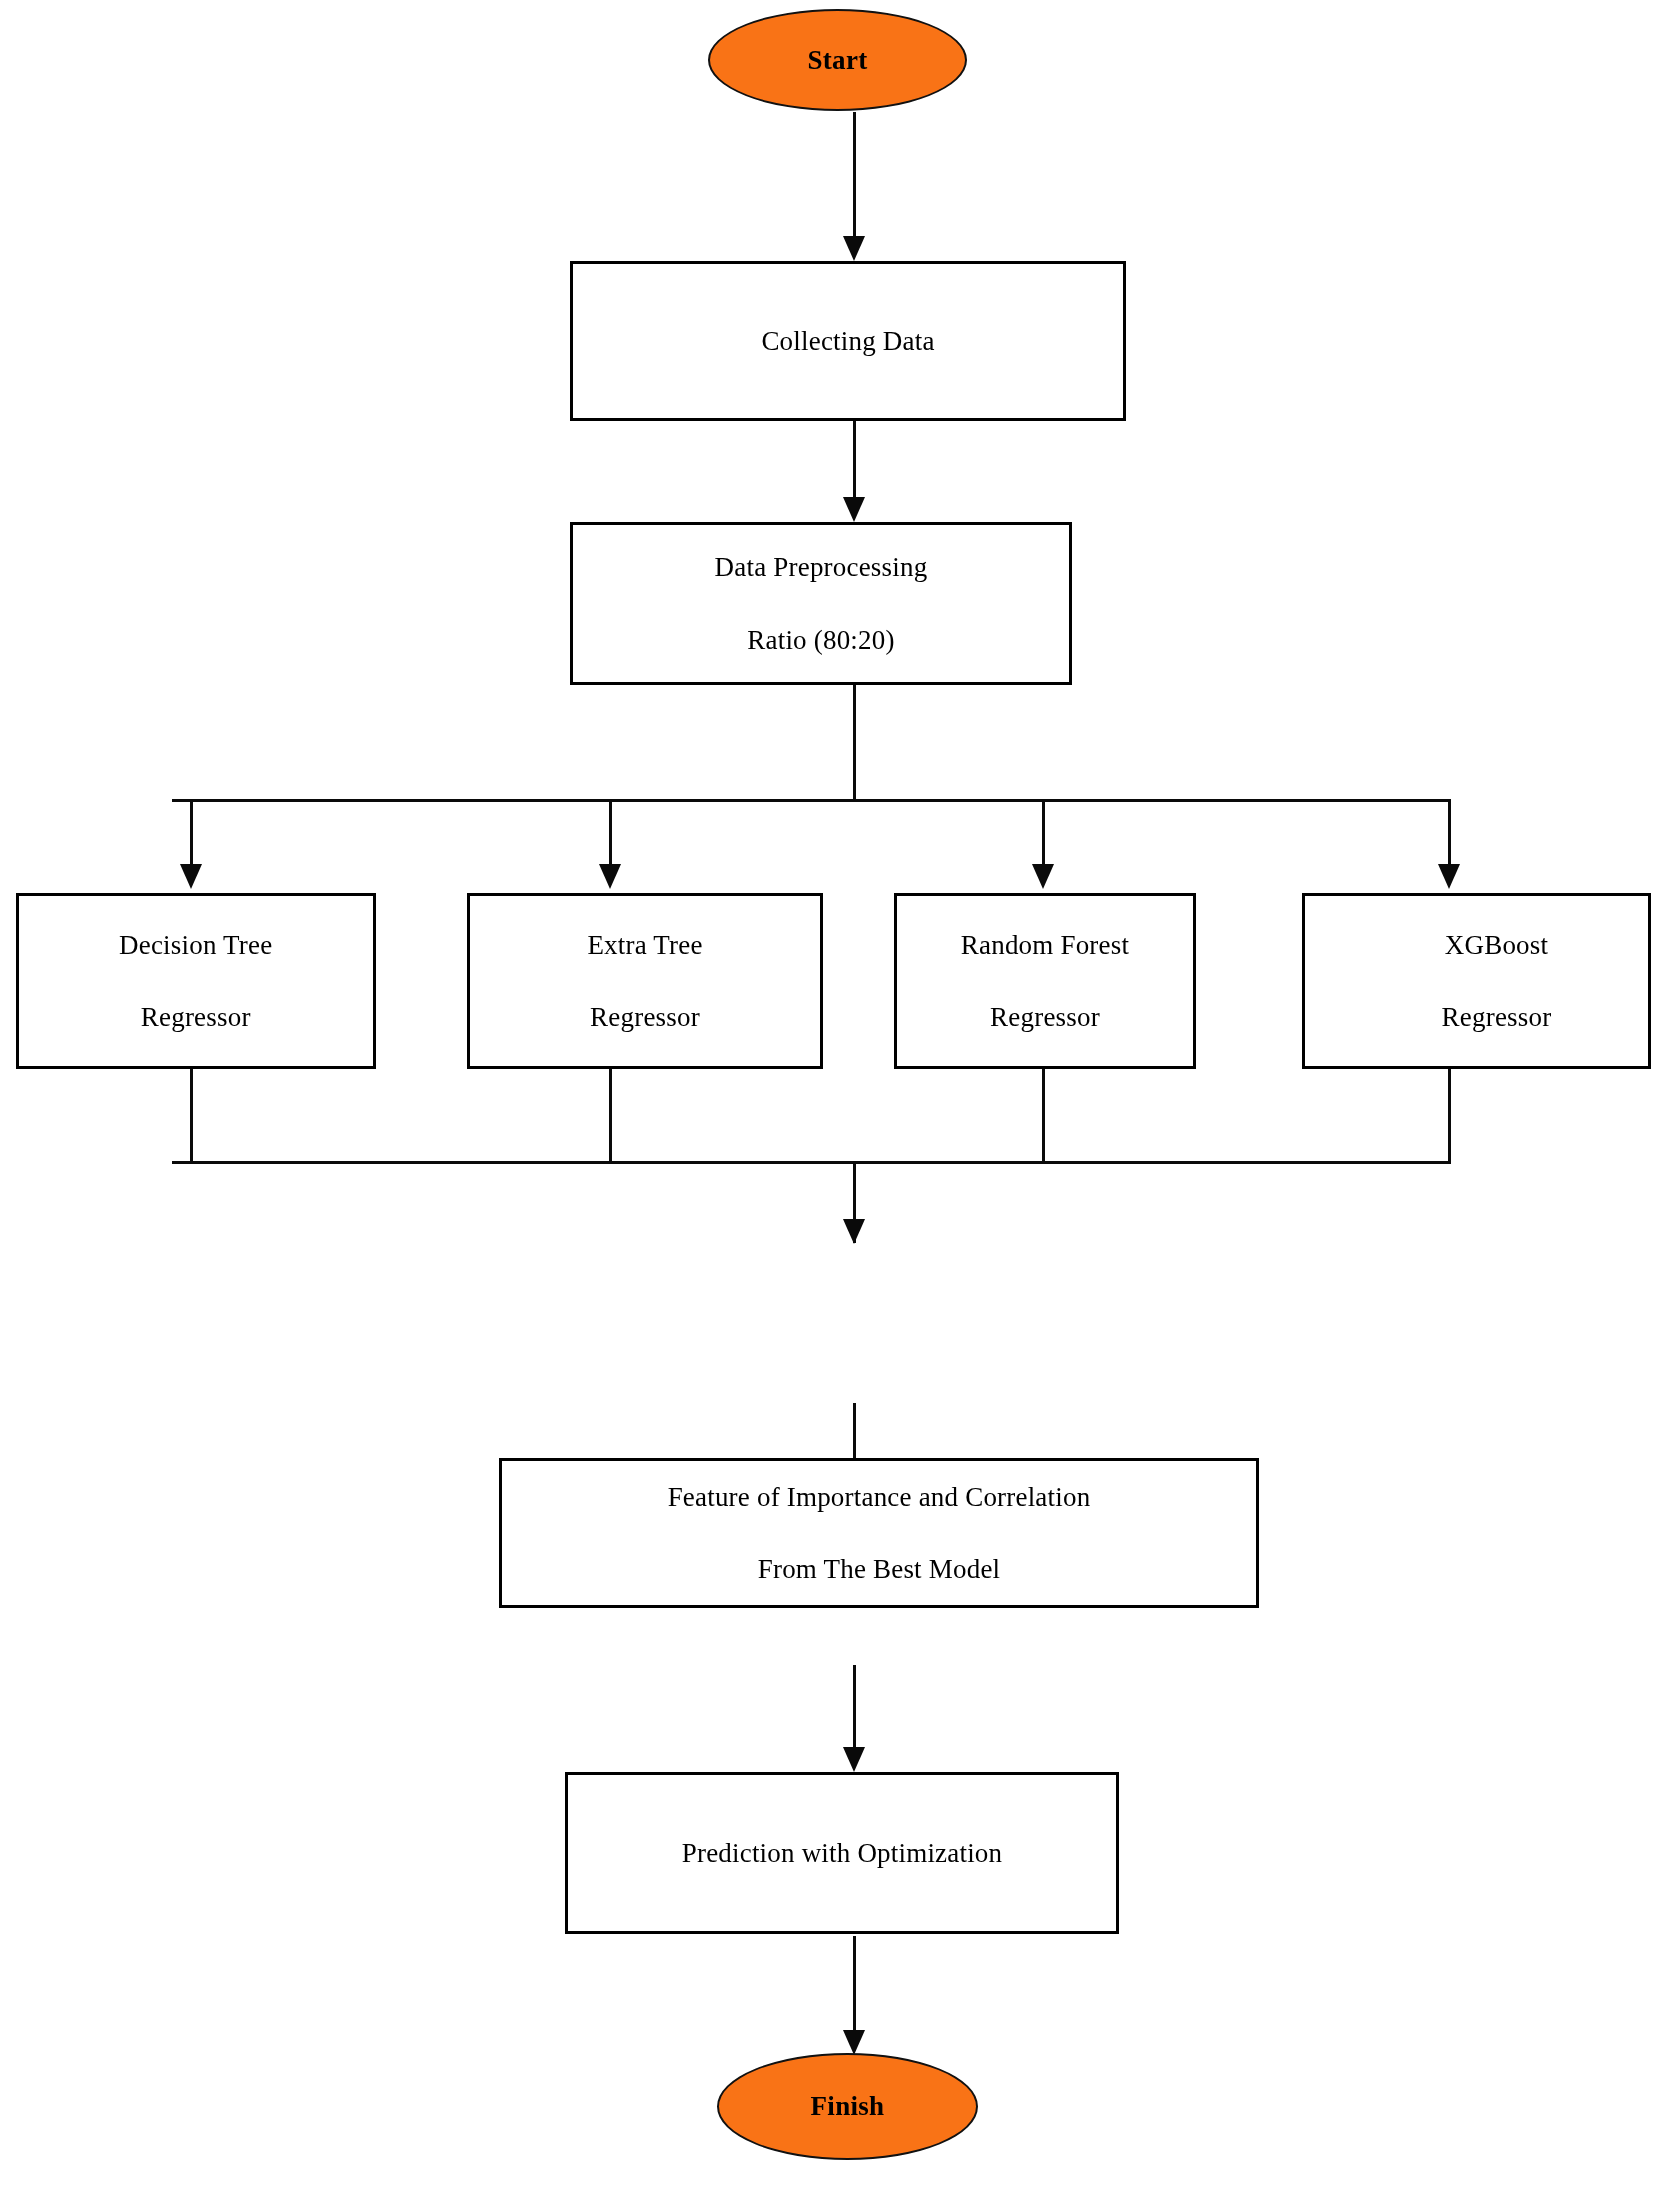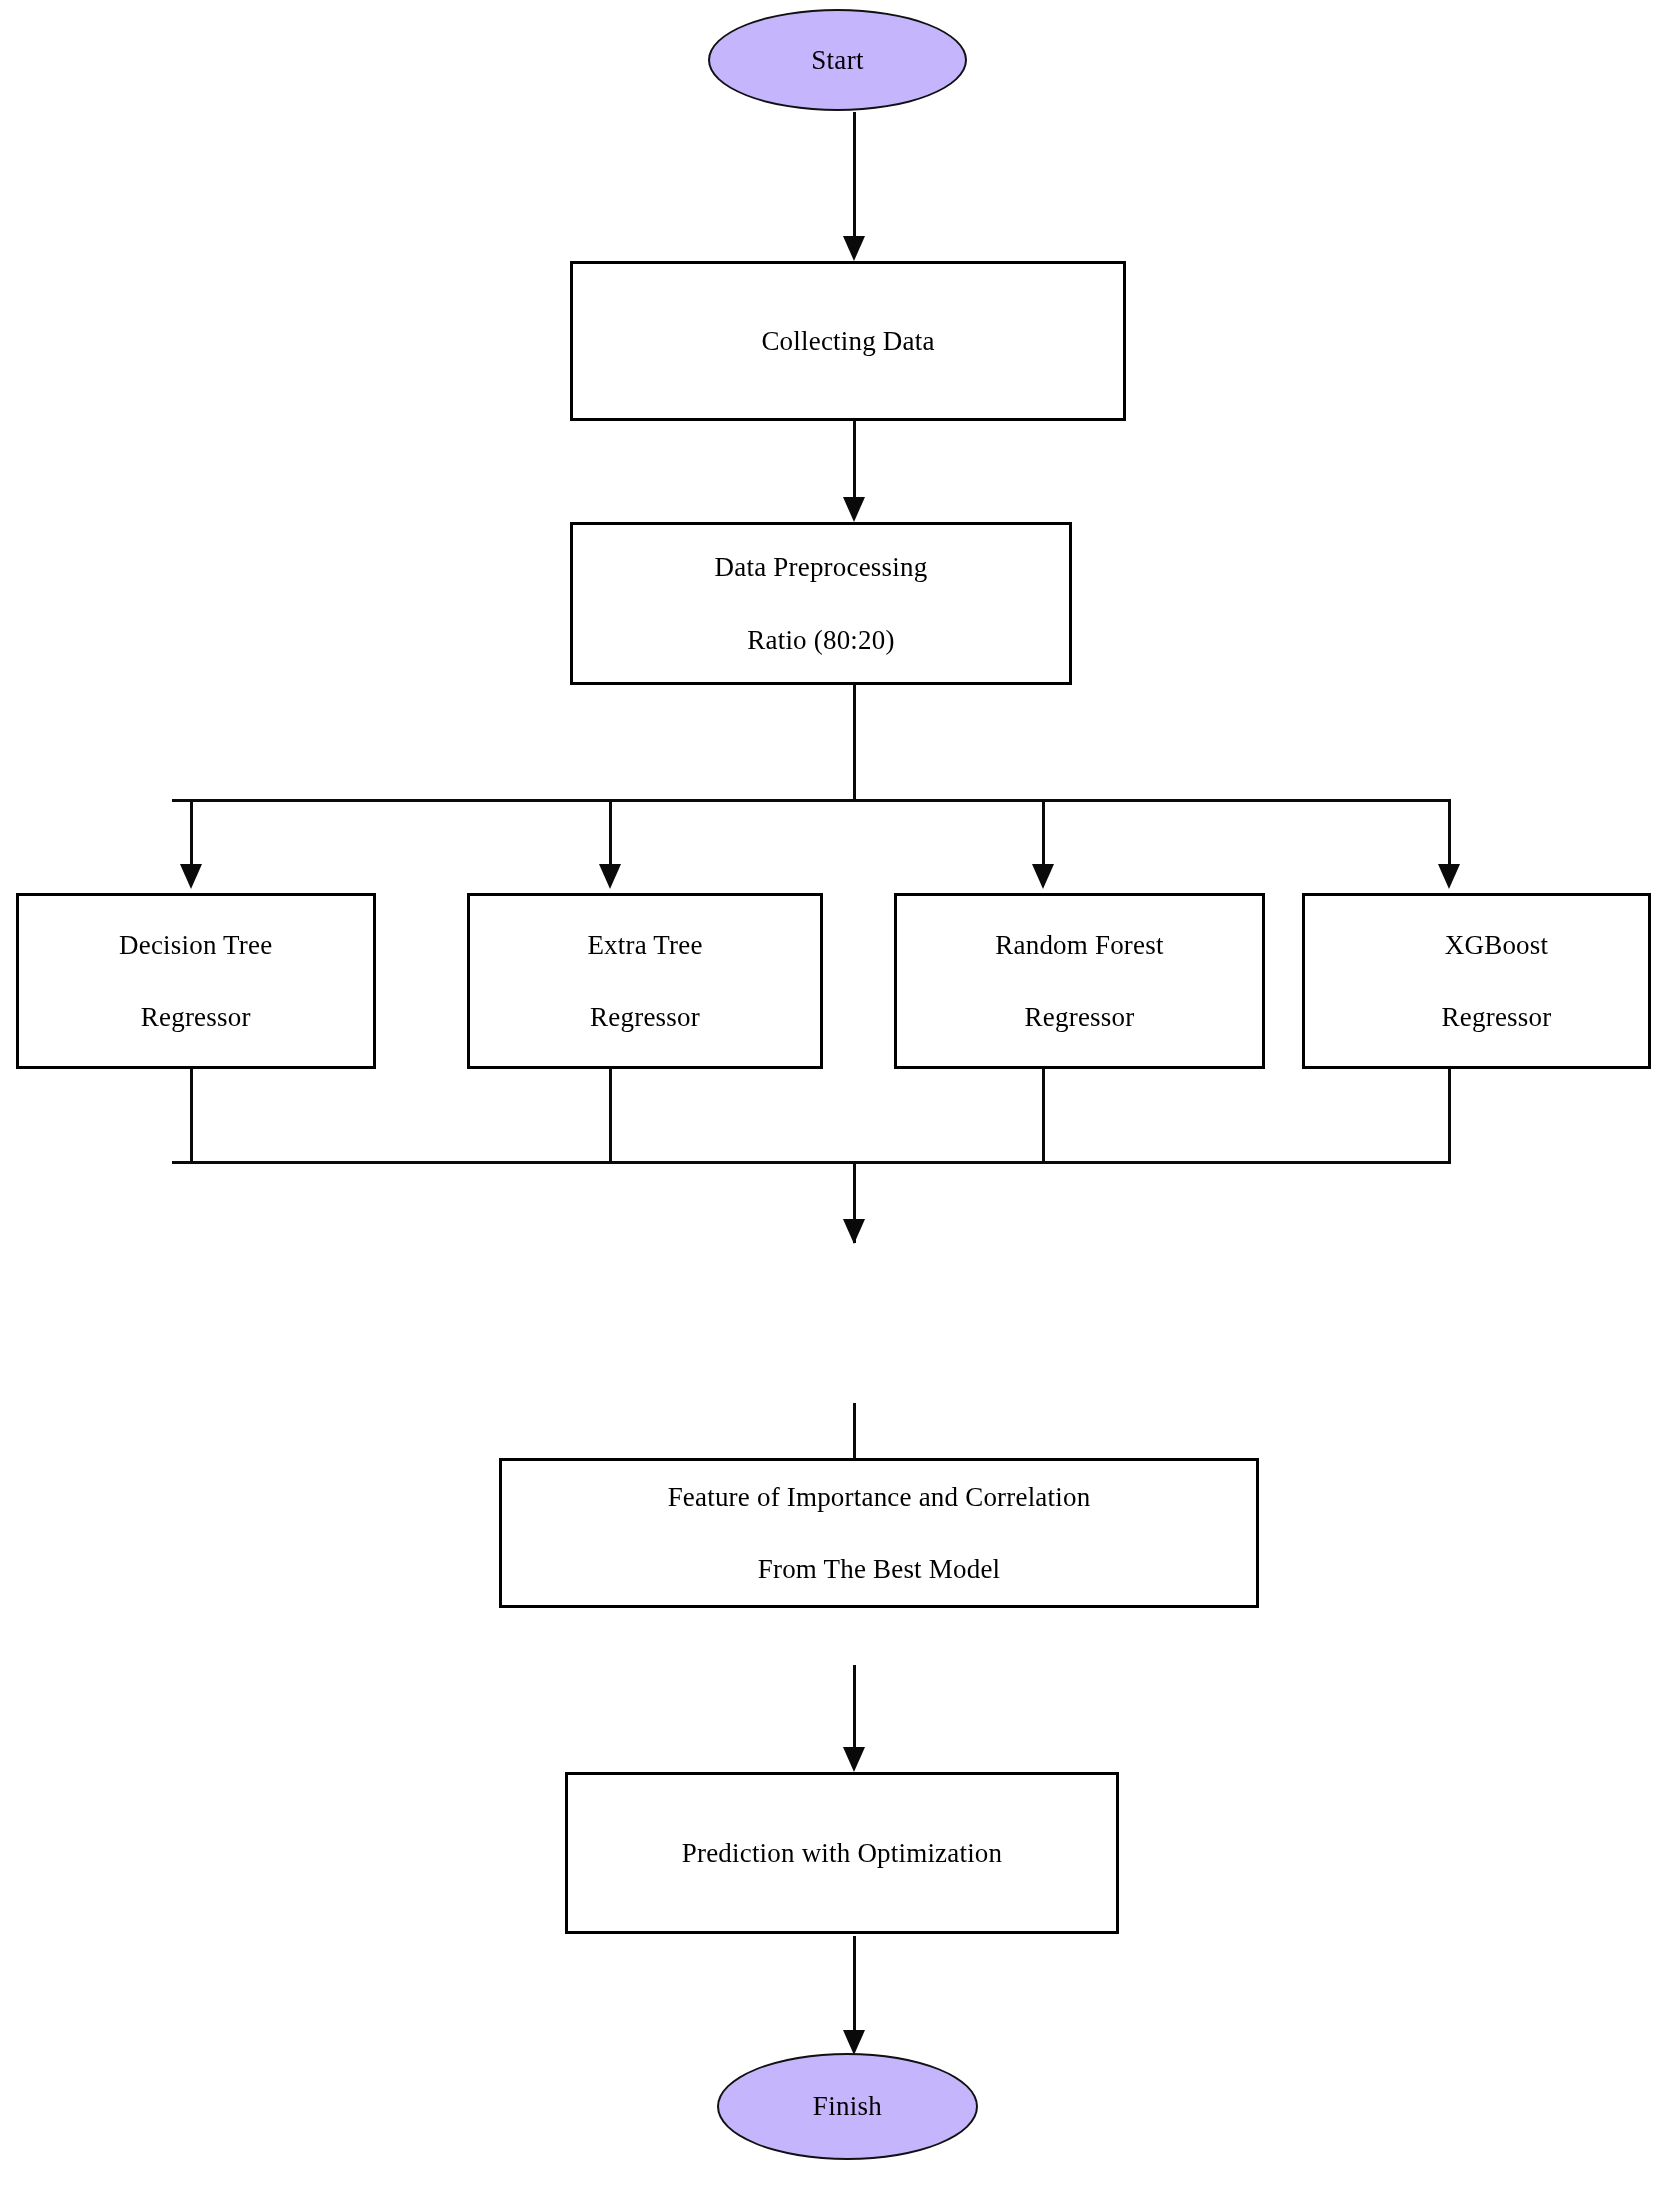--- a/index.html
+++ b/index.html
@@ -16,25 +16,26 @@
     width: 1662px;
     height: 2205px;
     background: #ffffff;
     overflow: hidden;
   }
   
   .node-terminal {
     position: absolute;
     border: 2.6px solid #111111;
     border-radius: 50%;
-    background: #c4b5fd;
+    background: #f97316;
     display: flex;
     align-items: center;
     justify-content: center;
     box-sizing: border-box;
+    font-weight: bold;
   }
   .node-terminal .node-text {
     font-size: 27px;
     line-height: 1.25;
     text-align: center;
     letter-spacing: 0.3px;
   }
   
   .node-process {
     position: absolute;
@@ -124,21 +125,21 @@
   <div class="node-process" style="left:15.7px; top:893px; width:360px; height:176px;">
     <span class="node-line">Decision Tree</span>
     <span class="node-line">Regressor</span>
   </div>
 
   <div class="node-process" style="left:467px; top:893px; width:356px; height:176px;">
     <span class="node-line">Extra Tree</span>
     <span class="node-line">Regressor</span>
   </div>
 
-  <div class="node-process" style="left:894px; top:893px; width:371px; height:176px;">
+  <div class="node-process" style="left:894px; top:893px; width:302px; height:176px;">
     <span class="node-line">Random Forest</span>
     <span class="node-line">Regressor</span>
   </div>
 
   <div class="node-process" style="left:1302px; top:893px; width:349px; height:176px;padding-left:40px;">
     <span class="node-line">XGBoost</span>
     <span class="node-line">Regressor</span>
   </div>
 
   <div class="conn-v" style="left:190px; top:1069px; height:95px;"></div>

